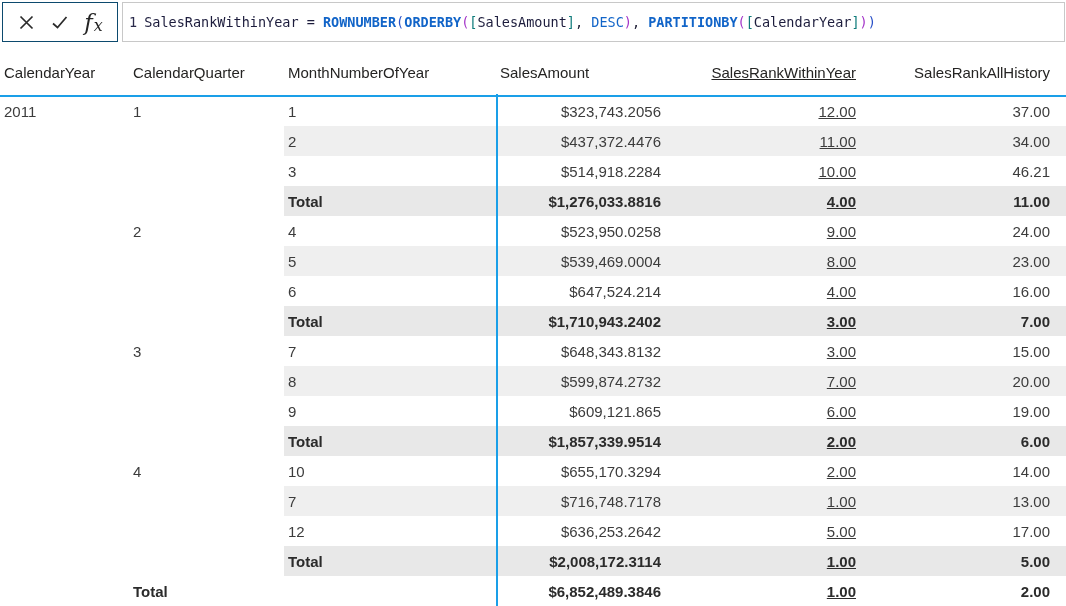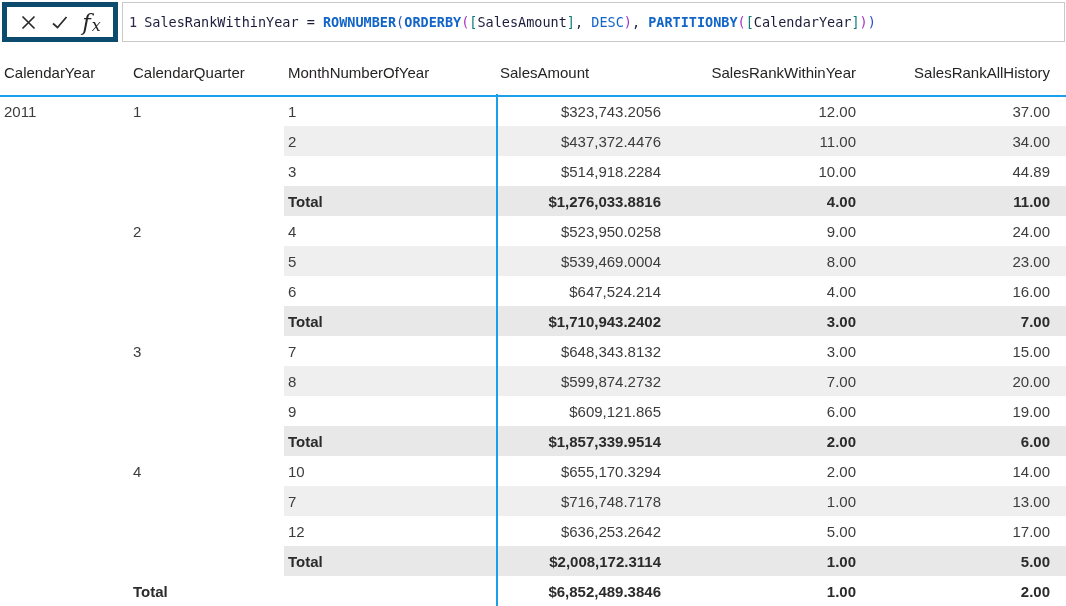--- a/index.html
+++ b/index.html
@@ -1,21 +1,21 @@
 <!DOCTYPE html>
 <html><head>
 <meta charset="utf-8">
 <style>
   * { margin:0; padding:0; box-sizing:border-box; }
   html,body { width:1066px; height:606px; background:#fff; overflow:hidden;
               font-family:"Liberation Sans", sans-serif; }
 
   
   .formula-bar { height:44px; display:flex; align-items:stretch; padding:2px 1px 2px 2px; }
-  .icon-box { width:116px; border:5px solid #0c4a6e; background:#fff;
+  .icon-box { width:116px; border:1px solid #0c4a6e; background:#fff;
               display:flex; align-items:center; justify-content:space-evenly; flex:none; }
   .icon-btn { display:flex; align-items:center; justify-content:center; cursor:pointer; }
   .fx-glyph { font-family:"DejaVu Serif", serif; font-style:italic; color:#252525;
               font-size:23px; line-height:1; }
   .fx-glyph .fx-x { font-size:16px; vertical-align:-1px; margin-left:1px; }
   .editor-box { flex:1; border:1px solid #c8c8c8; background:#fff; margin-left:4px;
                 display:flex; align-items:center; overflow:hidden;
                 font-family:"DejaVu Sans Mono", monospace; font-size:13.5px; white-space:pre; }
   .line-number { color:#2a2a4a; padding:0 7px 0 6px; }
   .code-line { white-space:pre; }
@@ -31,21 +31,21 @@
   
   table { border-collapse:collapse; table-layout:fixed; width:1066px; }
   th, td { overflow:hidden; font-size:15px; }
   thead th { height:52px; vertical-align:middle; padding-top:6px; font-weight:400;
              color:#252423; border-bottom:2px solid #1a9fe8; }
   tbody td { height:30px; color:#3c3c3c; }
   .col0 { width:130px; text-align:left;  padding-left:4px; }
   .col1 { width:154px; text-align:left;  padding-left:3px; }
   .col2 { width:213px; text-align:left;  padding-left:4px;margin-left:48px; }
   .col3 { width:168px; text-align:right; padding-right:4px; }
-  .col4 { width:193px; text-align:right; padding-right:2px; }
+  .col4 { width:193px; text-align:right; padding-right:2px;text-decoration:underline; }
   .col5 { width:208px; text-align:right; padding-right:16px; }
   th.col3 { text-align:left; padding-left:3px; }
 
   .row-stripe   td:nth-child(n+3) { background:#efefef; }
   .row-subtotal td:nth-child(n+3) { background:#e8e8e8; font-weight:700; color:#2b2b2b; }
   .row-grandtotal td { font-weight:700; color:#2b2b2b; }
 
   
   .vline { position:absolute; left:496px; top:94px; width:2px; height:512px;
            background:#1a9fe8; pointer-events:none; }
@@ -102,21 +102,21 @@
         <td class="col3">$437,372.4476</td>
         <td class="col4">11.00</td>
         <td class="col5">34.00</td>
       </tr>
       <tr class="row-plain">
         <td class="col0"></td>
         <td class="col1"></td>
         <td class="col2">3</td>
         <td class="col3">$514,918.2284</td>
         <td class="col4">10.00</td>
-        <td class="col5">44.89</td>
+        <td class="col5">46.21</td>
       </tr>
       <tr class="row-subtotal">
         <td class="col0"></td>
         <td class="col1"></td>
         <td class="col2">Total</td>
         <td class="col3">$1,276,033.8816</td>
         <td class="col4">4.00</td>
         <td class="col5">11.00</td>
       </tr>
       <tr class="row-plain">

